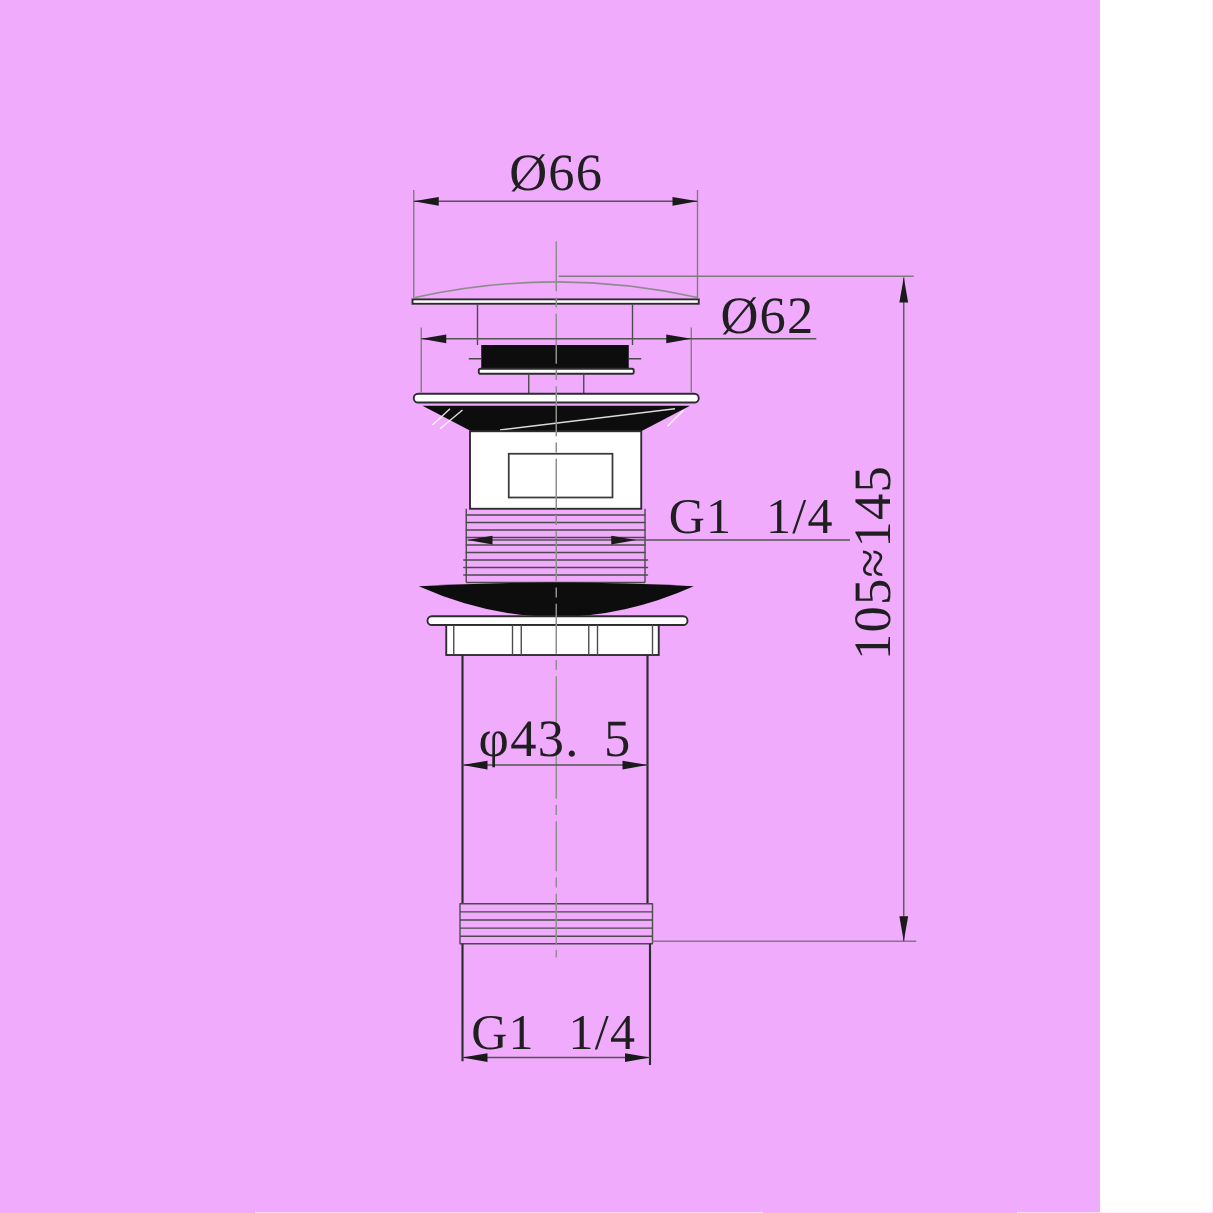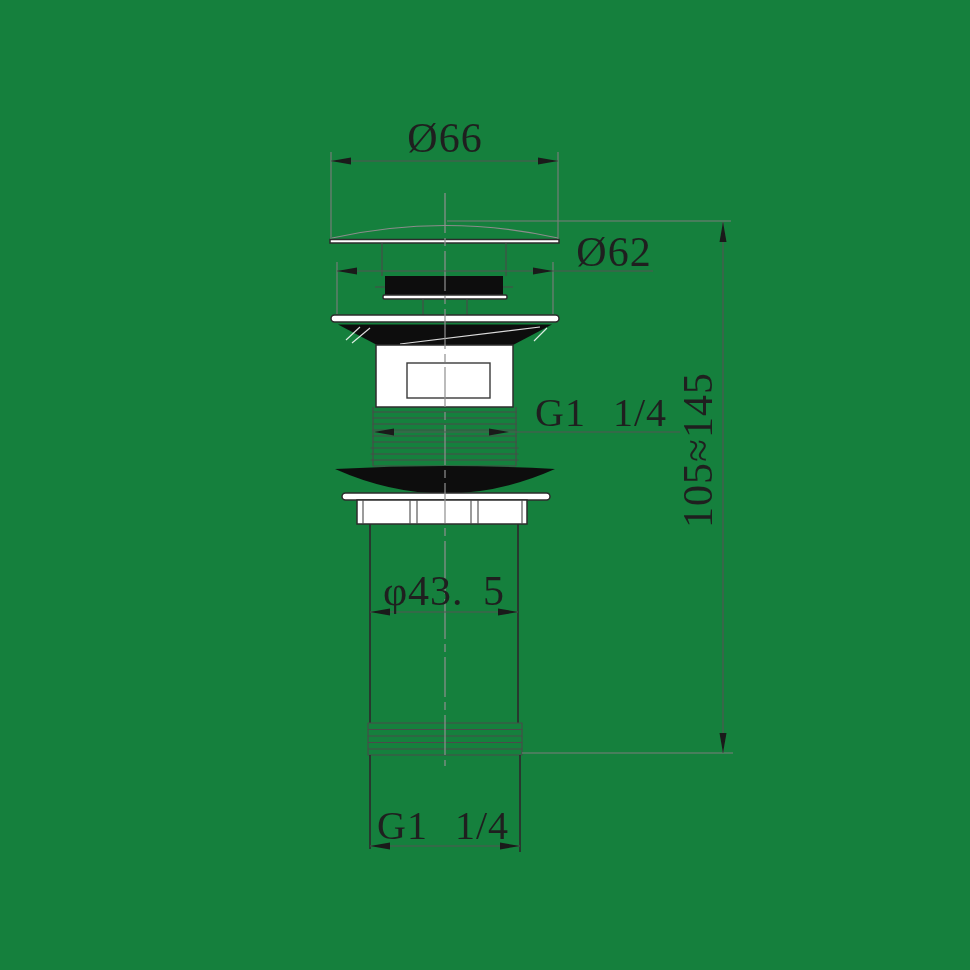--- a/index.html
+++ b/index.html
@@ -2,23 +2,23 @@
 <html><head>
 <meta charset="utf-8">
 <style>
   html, body {
     margin: 0;
     padding: 0;
     background: #ffffff;
   }
   .canvas {
     position: relative;
-    width: 970px;
+    width: 880px;
     height: 970px;
-    background: #15803d;
+    background: #f0abfc;
     overflow: hidden;
   }
   svg { display: block; }
 
   
   .obj      { stroke: #2c2c2c; stroke-width: 1.7; fill: none; }
   .objfill  { stroke: #2c2c2c; stroke-width: 1.5; fill: #ffffff; }
   .thin     { stroke: #4a4a4a; stroke-width: 1.1; fill: none; }
   .arc      { stroke: #8c8c8c; stroke-width: 1.2; fill: none; }
   .blackfill{ fill: #0d0d0d; stroke: none; }

